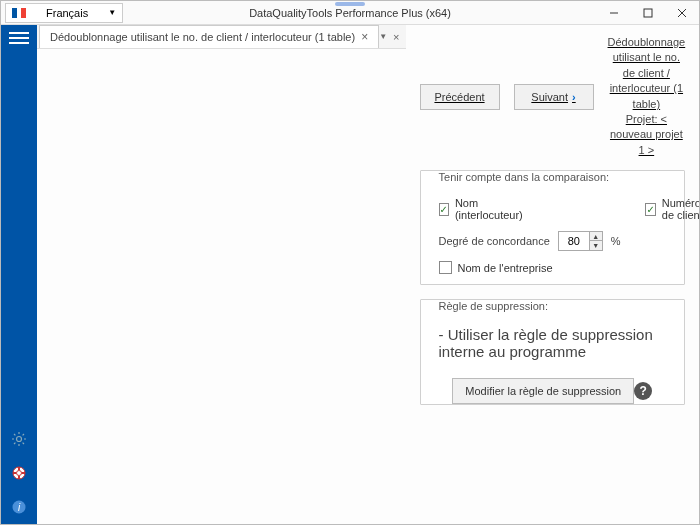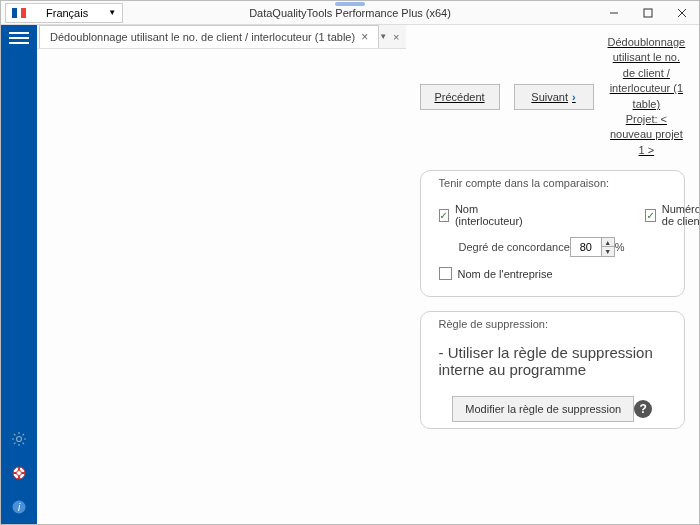--- a/index.html
+++ b/index.html
@@ -26,26 +26,26 @@
   .tab { height: 23px; padding: 0 10px; display: flex; align-items: center; gap: 6px; background: #fff; border: 1px solid #ccc; border-bottom: none; font-size: 11px; color: #444; cursor: pointer; margin-left: 2px; }
   .tab .close-tab { font-size: 12px; color: #666; cursor: pointer; }
   .tabbar .tab-right { margin-left: auto; display: flex; align-items: center; gap: 6px; padding-right: 6px; font-size: 11px; color: #666; }
   
   .content { flex: 1; padding: 10px 14px; overflow: auto; }
   .toprow { display: flex; align-items: center; gap: 14px; margin-bottom: 12px; text-decoration: underline; }
   .btn { height: 26px; min-width: 80px; padding: 0 12px; background: #f1f1f1; border: 1px solid #bbb; font-size: 11px; color: #333; cursor: pointer; display: inline-flex; align-items: center; justify-content: center; gap: 4px; }
   .btn .chev { color: #0066cc; font-weight: bold; }
   .topcenter { flex: 1; text-align: center; font-size: 11px; color: #444; line-height: 1.4; }
   
-  .panel { border: 1px solid #d0d0d0; border-radius: 10px; padding: 6px 18px; margin-bottom: 14px; background: #fff; }
+  .panel { border: 1px solid #d0d0d0; border-radius: 1px; padding: 0 18px; margin-bottom: 14px; background: #fff; }
   .panel-title { font-size: 11px; color: #555; margin-bottom: 14px; }
   .row { display: flex; align-items: center; gap: 40px; margin-bottom: 10px; font-size: 11px; color: #333; }
   .checkbox { display: flex; align-items: center; gap: 6px; cursor: pointer; }
   .cb { width: 13px; height: 13px; border: 1px solid #888; display: inline-flex; align-items: center; justify-content: center; font-size: 10px; color: #2a7a2a; background: #fff; }
-  .subrow { display: flex; align-items: center; margin-left: 20px; font-size: 11px; color: #444; margin-bottom: 10px; }
+  .subrow { display: flex; align-items: center; gap: 8px; font-size: 11px; color: #444; margin-bottom: 10px; }
   .spin { display: flex; align-items: flex-end; border: 1px solid #aaa; height: 20px; }
   .spin input { width: 30px; border: none; text-align: center; font-size: 11px; height: 18px; outline: none; }
   .spin .arrows { display: flex; flex-direction: column; border-left: 1px solid #aaa; }
   .spin .arrows div { width: 12px; height: 9px; font-size: 7px; display:flex; align-items:center; justify-content:center; cursor:pointer; background:#f0f0f0; }
   .spin .arrows div:first-child { border-bottom: 1px solid #aaa; }
   
   .rule-text { font-size: 15px; color: #444; margin: 12px 0 18px 0; }
   .center-btn-row { display: flex; align-items: center; justify-content: center; }
   .help { width: 18px; height: 18px; border-radius: 50%; background: #555; color: #fff; font-size: 12px; font-weight: bold; display: flex; align-items: center; justify-content: center; cursor: pointer; }
 </style>

